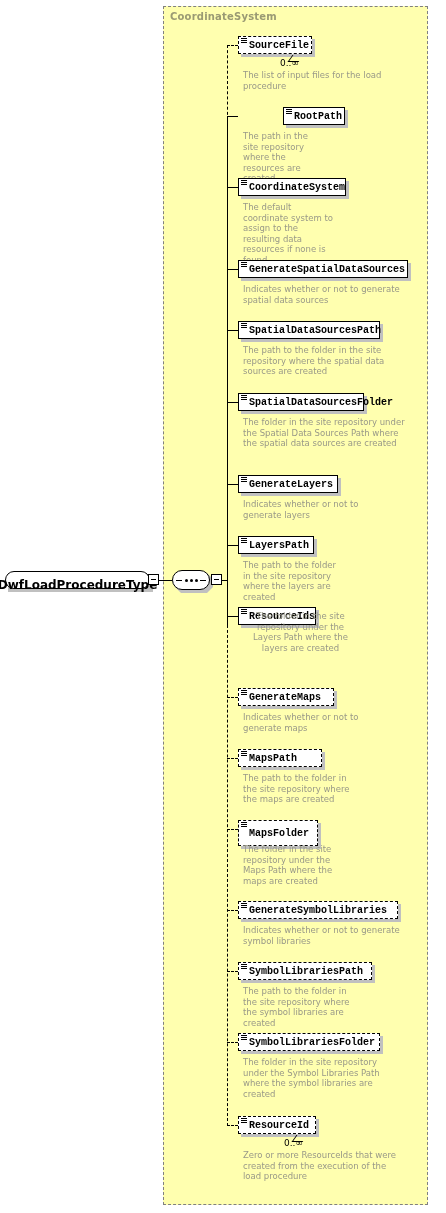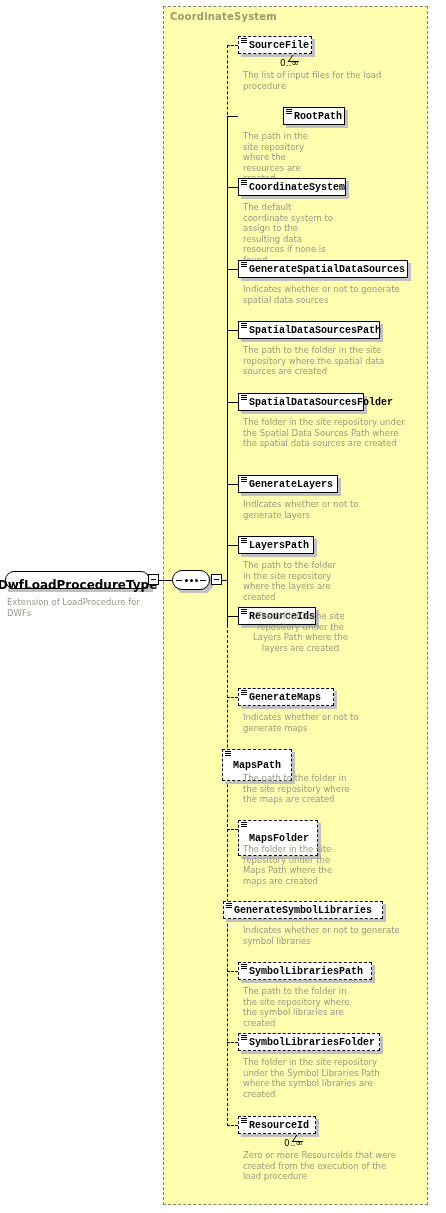--- a/index.html
+++ b/index.html
@@ -149,21 +149,20 @@
 
   <div class="type-panel"></div>
   <div class="type-panel-title">CoordinateSystem</div>
 
   <div class="root-type">
     <div class="shadow"></div>
     <div class="body"></div>
     <div class="label">DwfLoadProcedureType</div>
   </div>
   <div class="toggle" style="left:148px;top:574px;"></div>
-  <div class="root-desc">Extension of LoadProcedure for DWFs</div>
 
   <div class="line h" style="left:159px;top:579.5px;width:13px;"></div>
 
   <div class="seq-node">
     <div class="shadow"></div>
     <div class="body"></div>
     <div class="bar l"></div>
     <div class="bar r"></div>
     <div class="dots">
       <i></i>
@@ -296,45 +295,45 @@
         <div class="body"></div>
         <div class="glyph">
           <i></i>
           <i></i>
           <i></i>
         </div>
         <div class="label">GenerateMaps</div>
       </div>
       <div class="desc" style="left: 243px; top: 712px; width: 120px;">Indicates whether or not to generate maps</div>
       <div class="dline h" style="left: 227px; top: 758px; width: 11px;"></div>
-      <div class="el optional" style="left: 222px; top: 749px; width: 70px; height: 32px;">
+      <div class="el optional" style="left: 238px; top: 749px; width: 70px; height: 18px; padding-left: 14px;">
         <div class="shadow"></div>
         <div class="body"></div>
         <div class="glyph">
           <i></i>
           <i></i>
           <i></i>
         </div>
         <div class="label">MapsPath</div>
       </div>
       <div class="desc" style="left: 243px; top: 773px; width: 110px;">The path to the folder in the site repository where the maps are created</div>
       <div class="dline h" style="left: 227px; top: 829px; width: 11px;"></div>
-      <div class="el optional" style="left: 238px; top: 820px; width: 80px; height: 36px;">
+      <div class="el optional" style="left: 238px; top: 820px; width: 80px; height: 26px;">
         <div class="shadow"></div>
         <div class="body"></div>
         <div class="glyph">
           <i></i>
           <i></i>
           <i></i>
         </div>
         <div class="label">MapsFolder</div>
       </div>
       <div class="desc" style="left: 243px; top: 844px; width: 110px;">The folder in the site repository under the Maps Path where the maps are created</div>
       <div class="dline h" style="left: 227px; top: 910px; width: 11px;"></div>
-      <div class="el optional" style="left: 223px; top: 901px; width: 160px; height: 18px;">
+      <div class="el optional" style="left: 238px; top: 901px; width: 160px; height: 18px;">
         <div class="shadow"></div>
         <div class="body"></div>
         <div class="glyph">
           <i></i>
           <i></i>
           <i></i>
         </div>
         <div class="label">GenerateSymbolLibraries</div>
       </div>
       <div class="desc" style="left: 243px; top: 925px; width: 165px;">Indicates whether or not to generate symbol libraries</div>

